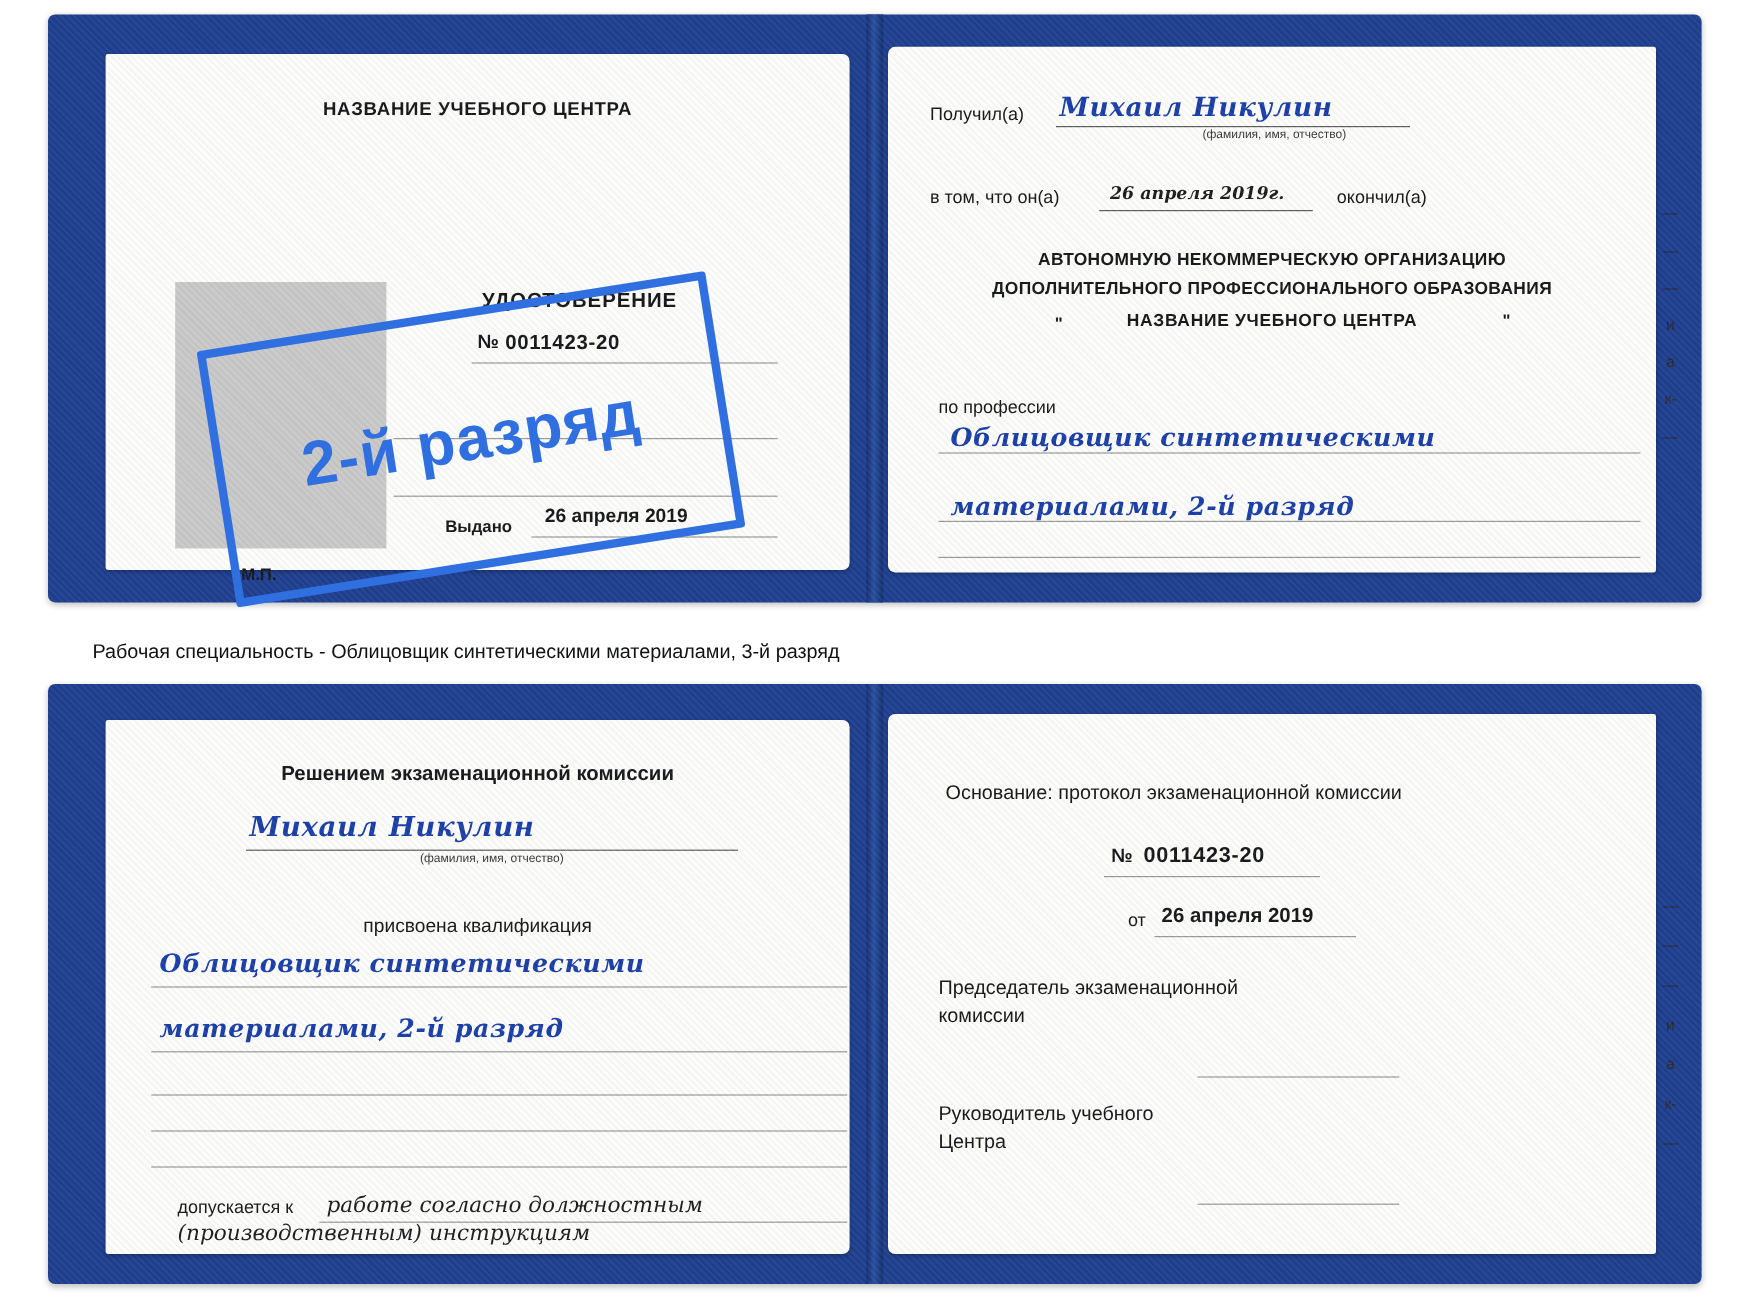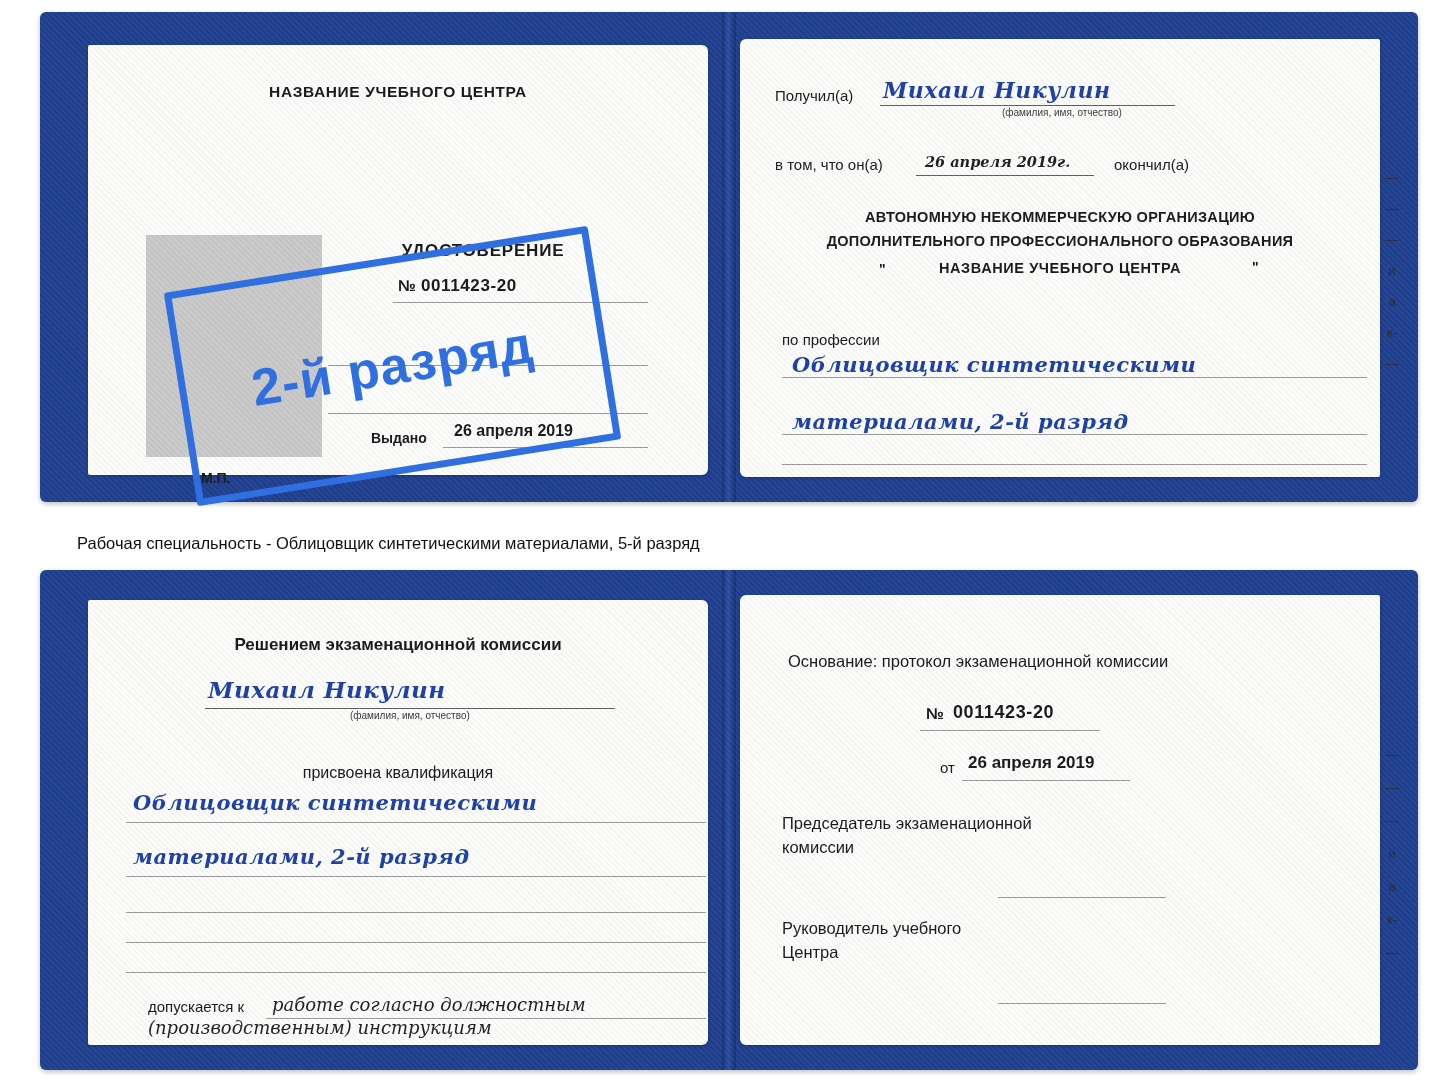--- a/index.html
+++ b/index.html
@@ -172,21 +172,21 @@
       <div>а</div>
       <div>к-</div>
       <div>—</div>
     </div>
   </div>
 
   <div class="stamp-box" style="left:178px; top:258px; width:415px; height:202px;">
     <span>2-й разряд</span>
   </div>
 
-  <div class="caption" style="left:77px; top:534px;">Рабочая специальность - Облицовщик синтетическими материалами, 5-й разряд</div>
+  <div class="caption" style="left:77px; top:534px;">Рабочая специальность - Облицовщик синтетическими материалами, 3-й разряд</div>
 
   <div class="book" style="left:40px; top:570px; width:1378px; height:500px;">
     <div class="spine" style="left:682px;"></div>
 
     <div class="page left" style="left:48px; top:30px; width:620px; height:445px;">
       <div class="t bold center" style="left:0; top:35px; width:620px; font-size:17px;">Решением экзаменационной комиссии</div>
 
       <div class="t hand" style="left:120px; top:76px; font-size:23px;">Михаил Никулин</div>
       <div class="rule dark" style="left:117px; top:108px; width:410px;"></div>
       <div class="t tiny" style="left:262px; top:110px; font-size:10px;">(фамилия, имя, отчество)</div>

